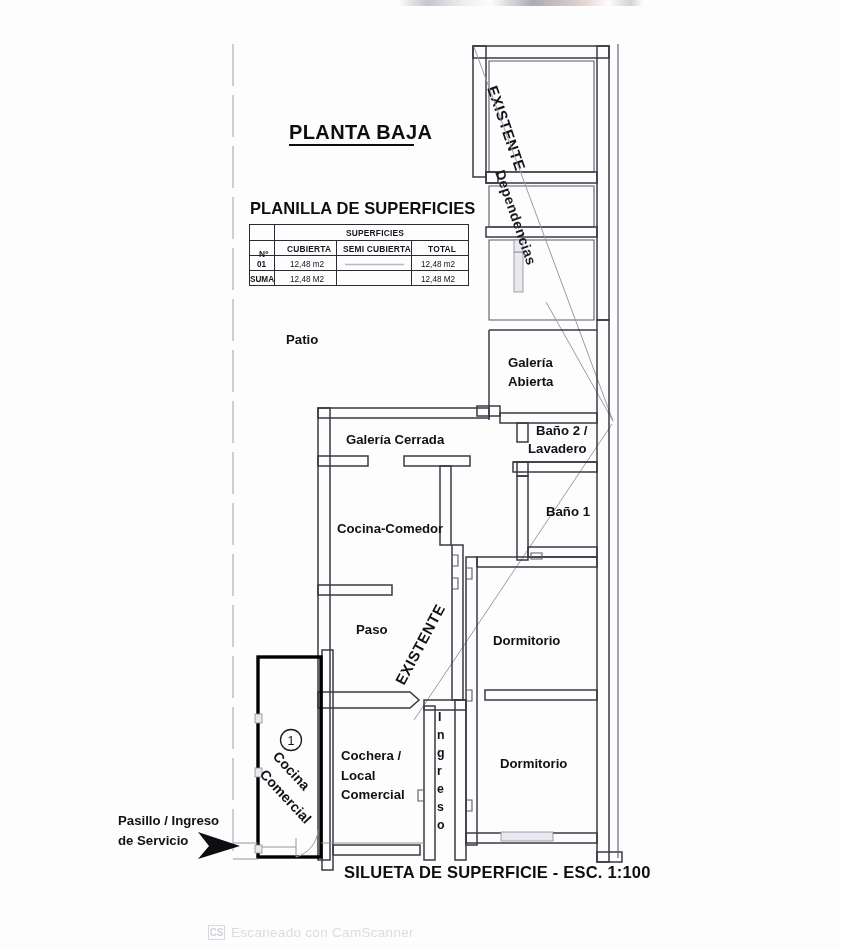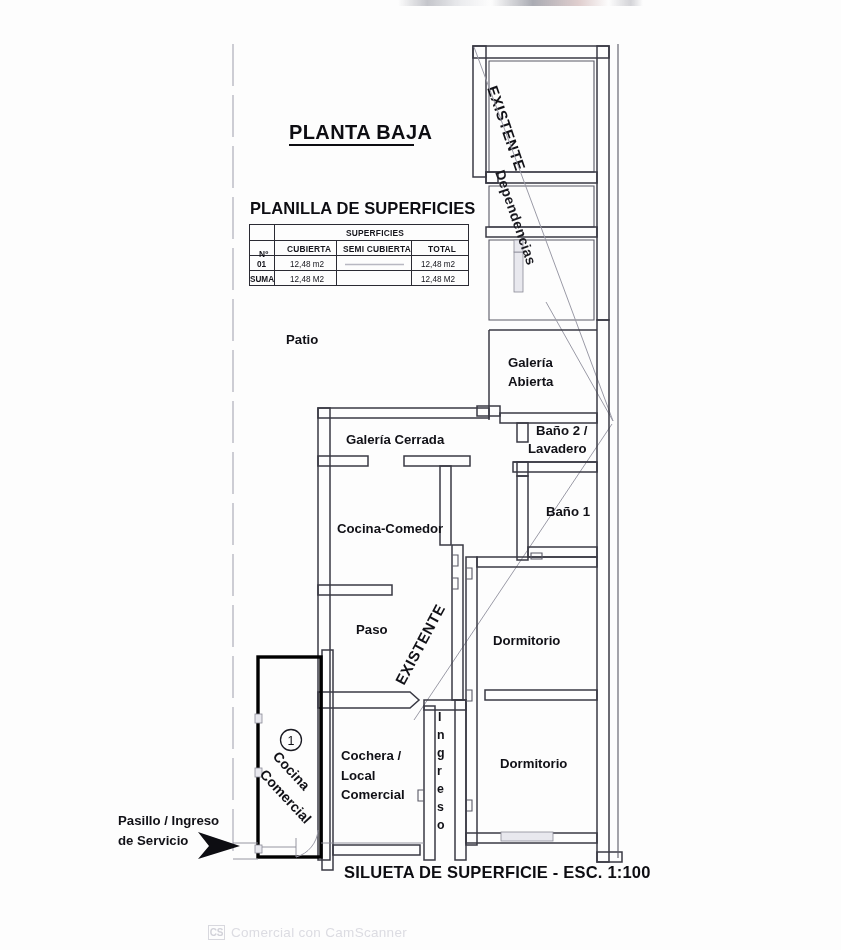--- a/index.html
+++ b/index.html
@@ -373,14 +373,14 @@
 
     <path d="M198,832 L240,846 L198,859 L209,846 Z" fill="#0d0d12"></path>
   </g>
 
   <text class="bottom-title" x="344" y="878">SILUETA DE SUPERFICIE - ESC. 1:100</text>
 
 </svg>
 
 <div class="watermark">
   <div class="cs-badge">CS</div>
-  <div class="cs-text">Comercial con CamScanner</div>
+  <div class="cs-text">Escaneado con CamScanner</div>
 </div>
 
 </body></html>

